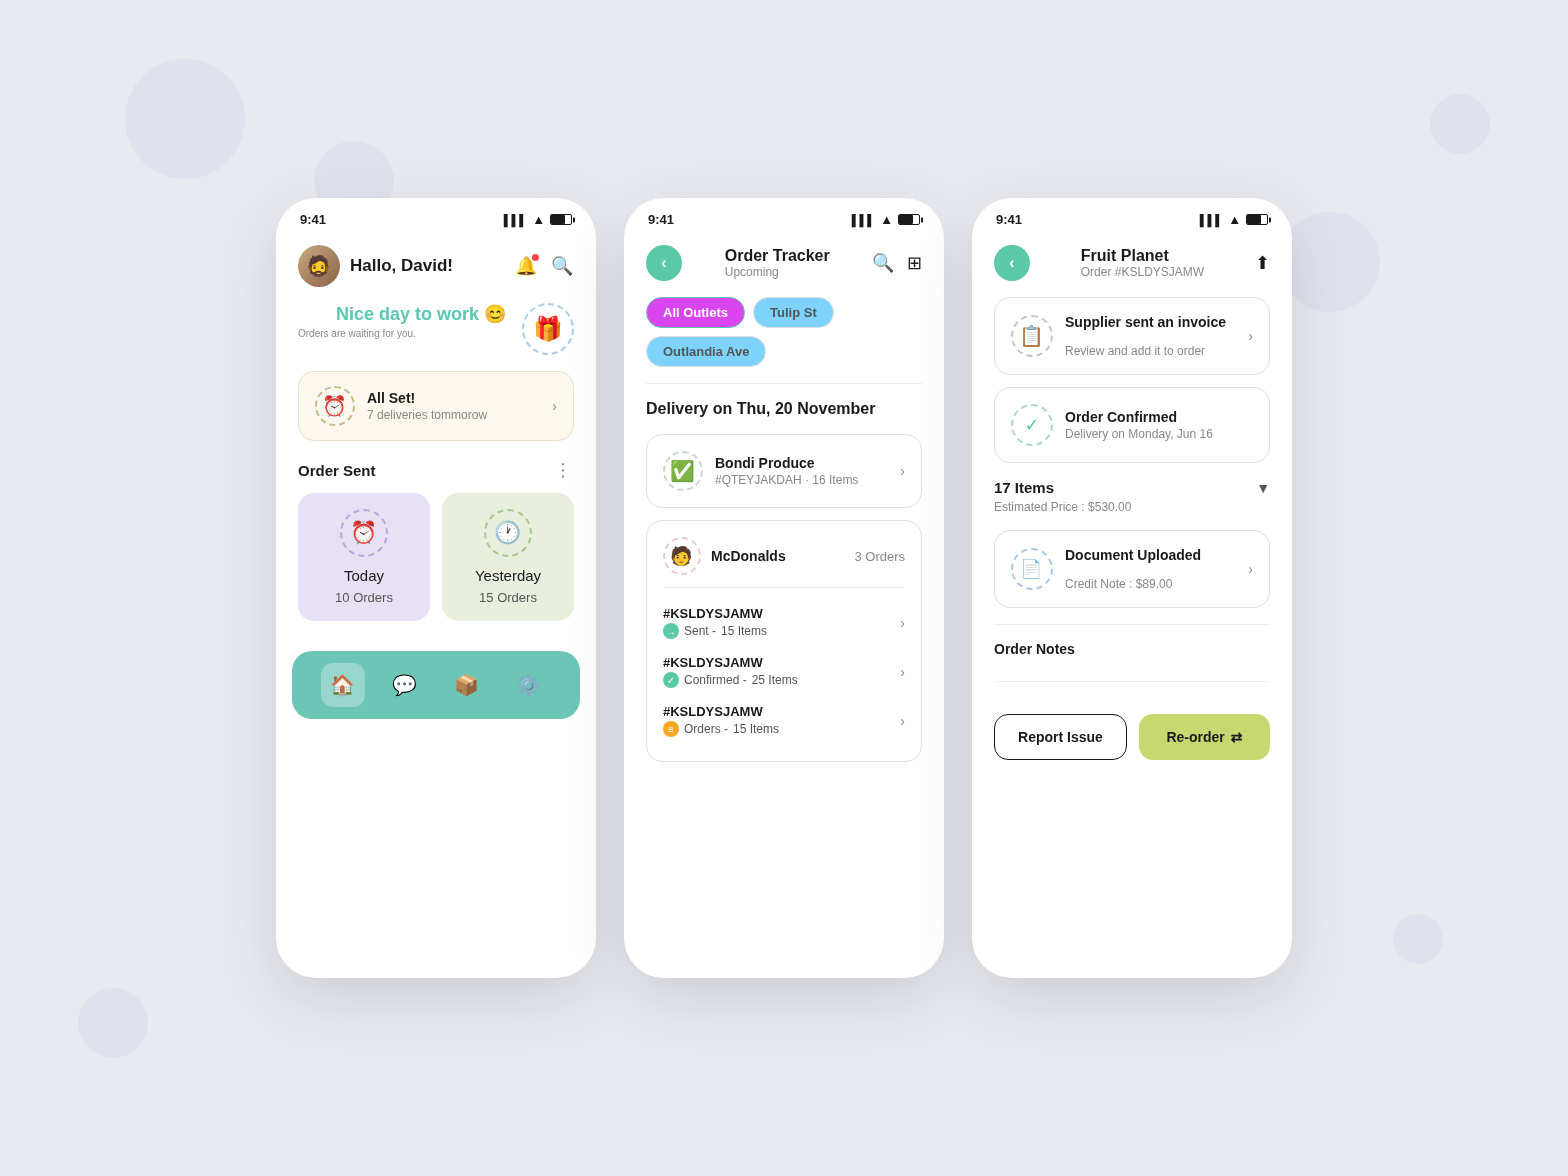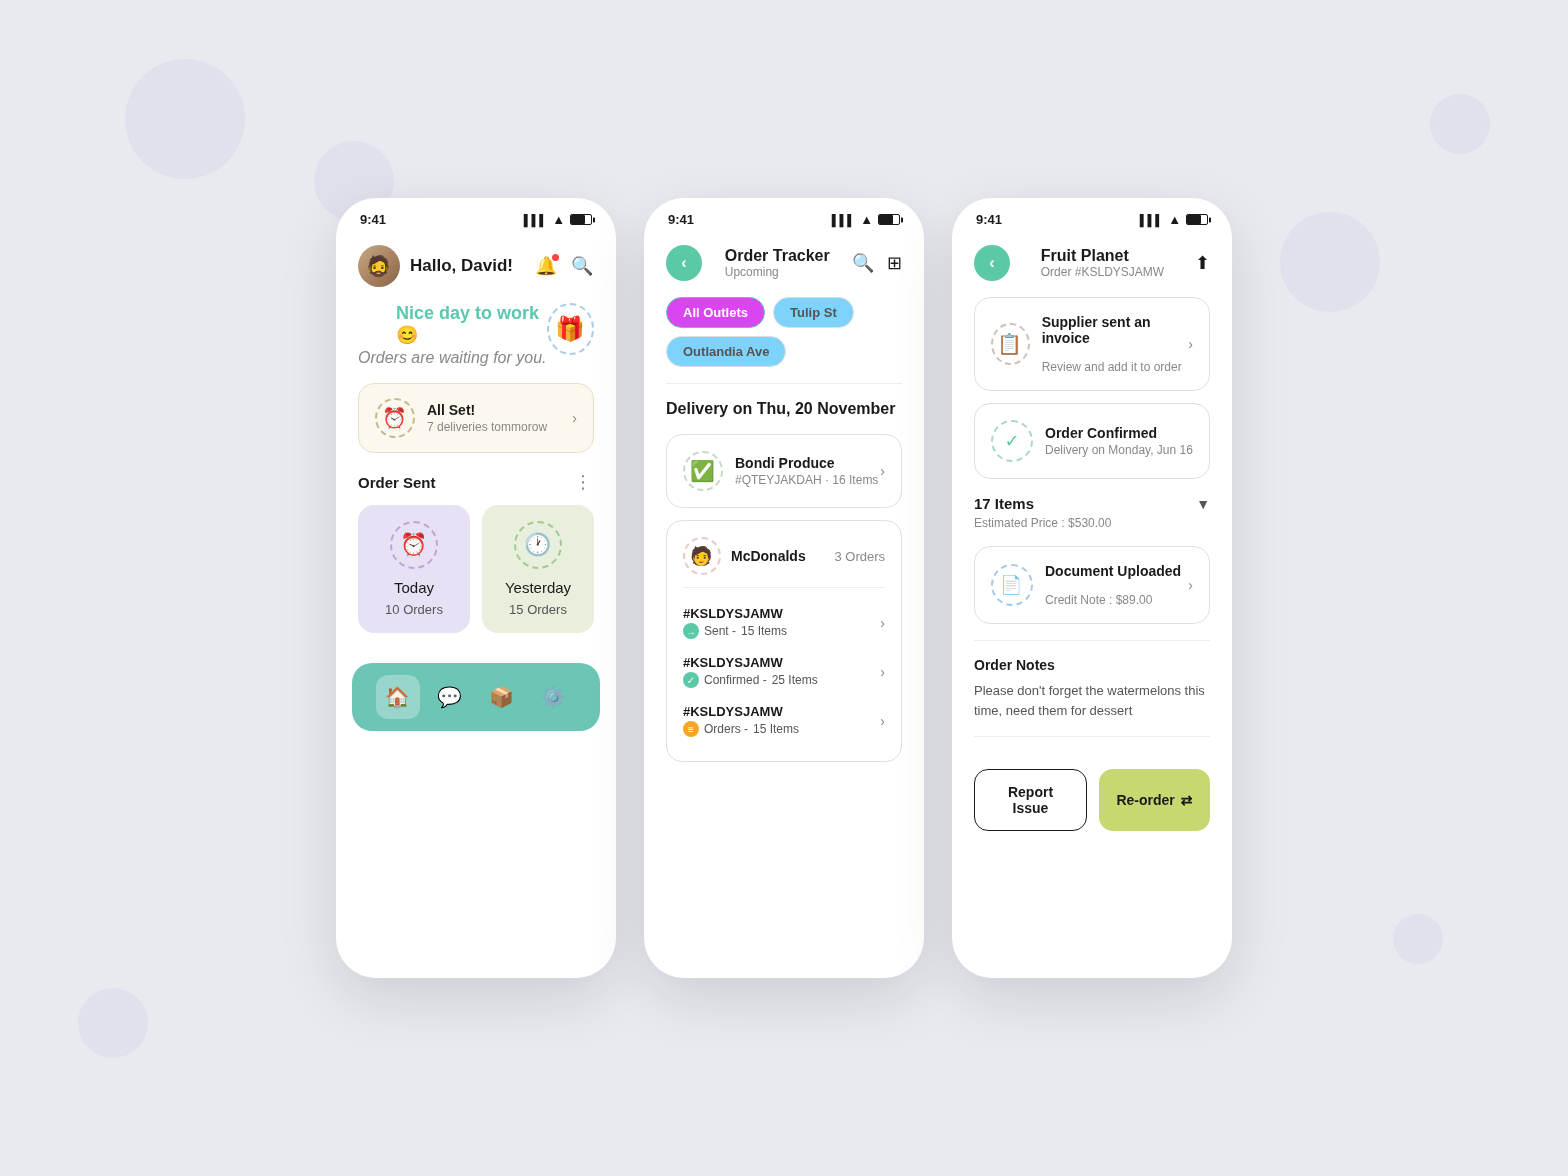--- a/index.html
+++ b/index.html
@@ -16,21 +16,21 @@
     .phones-container {
       display: flex;
       gap: 28px;
       align-items: flex-start;
     }
 
     
     .phone {
       background: #fff;
       border-radius: 40px;
-      width: 280px;
+      width: 320px;
       min-height: 780px;
       padding: 0;
       box-shadow: 0 20px 60px rgba(0,0,0,0.12);
       overflow: hidden;
       position: relative;
     }
 
     
     .status-bar {
       display: flex;
@@ -120,24 +120,23 @@
       align-items: flex-start;
     }
     .greeting-text-block {}
     .greeting-main {
       font-size: 18px;
       font-weight: 700;
       color: #5bc8b0;
       margin-left: 38px;
     }
     .greeting-sub {
-      font-size: 16px;
+      font-size: 10px;
       color: #888;
       margin-top: 3px;
-      font-style: italic;
     }
     .gift-circle {
       width: 52px; height: 52px;
       border: 2px dashed #aacce8;
       border-radius: 50%;
       display: flex; align-items: center; justify-content: center;
       font-size: 24px;
     }
 
     .p1-allset-card {
@@ -739,21 +738,20 @@
           <div class="info-card-sub">Credit Note : $89.00</div>
         </div>
       </div>
       <span class="chevron-right">›</span>
     </div>
 
     <div class="divider"></div>
 
     <div class="order-notes-section">
       <div class="notes-title">Order Notes</div>
-      <div class="notes-text">Please don't forget the watermelons this time, need them for dessert</div>
     </div>
 
     <div class="divider"></div>
 
     <div class="bottom-actions">
       <div class="btn-report">Report Issue</div>
       <div class="btn-reorder">
         <span>Re-order</span>
         <span>⇄</span>
       </div>

